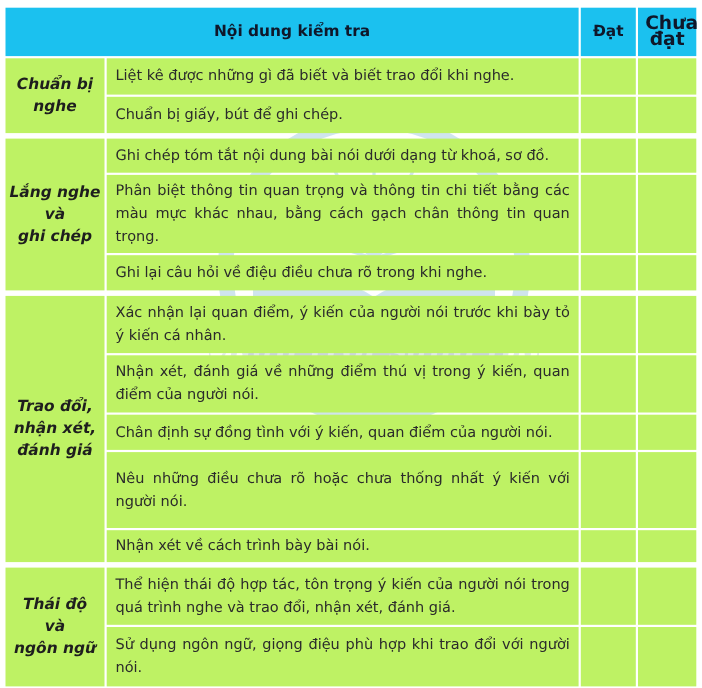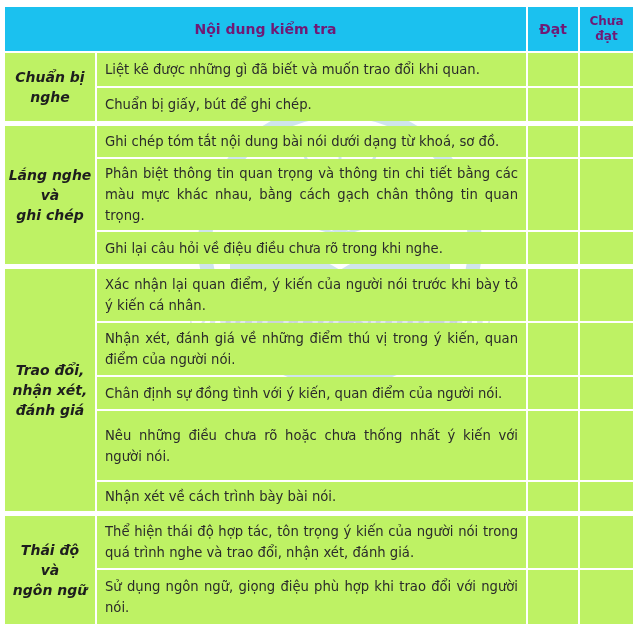--- a/index.html
+++ b/index.html
@@ -1,21 +1,21 @@
 <!DOCTYPE html>
 <html><head>
 <meta charset="utf-8">
 <style>
   html, body { margin:0; padding:0; background:#ffffff; }
   body { width:638px; height:625px; overflow:hidden; position:relative; font-family:"DejaVu Sans", sans-serif; }
   .wrap { position:absolute; left:3px; top:5px; width:630px; }
   table { border-collapse:separate; border-spacing:2px; width:630px; table-layout:fixed; }
-  th { background:#1bc1ef; color:#701a75; font-weight:bold; font-size:14px; height:44px; padding:0; }
+  th { background:#1bc1ef; color:#0f172a; font-weight:bold; font-size:14px; height:44px; padding:0; }
   th.c1 { text-align:center; }
-  th.small { font-size:12px; line-height:15px; }
+  th.small { font-size:17px; line-height:15px; }
   td { background:#bef264; font-size:13.2px; color:#2b2b2b; padding:4px 8px; line-height:21px; vertical-align:middle; }
   td.cat { font-weight:bold; font-style:italic; text-align:center; font-size:14px; line-height:20px; color:#1e1e1e; padding:2px 2px; }
   td.box { padding:0; }
   td.content { text-align:justify; }
   .watermark { position:absolute; left:190px; top:95px; width:300px; height:300px; pointer-events:none; opacity:0.55; }
   .sep td { background:transparent; height:1px; padding:0; }
 </style>
 </head>
 <body>
 
@@ -50,21 +50,21 @@
       <th class="small"><span style="display:inline-block;width:40px;">Chưa đạt</span></th>
     </tr>
   </thead>
   <tbody>
 
     <tr style="height:33px">
       <td rowspan="2" class="cat">
         <div>Chuẩn bị</div>
         <div>nghe</div>
       </td>
-      <td class="content">Liệt kê được những gì đã biết và muốn trao đổi khi quan.</td>
+      <td class="content">Liệt kê được những gì đã biết và biết trao đổi khi nghe.</td>
       <td class="box"></td>
       <td class="box"></td>
     </tr>
     <tr style="height:33px">
       <td class="content">Chuẩn bị giấy, bút để ghi chép.</td>
       <td class="box"></td>
       <td class="box"></td>
     </tr>
     <tr class="sep">
           <td colspan="4"></td>

